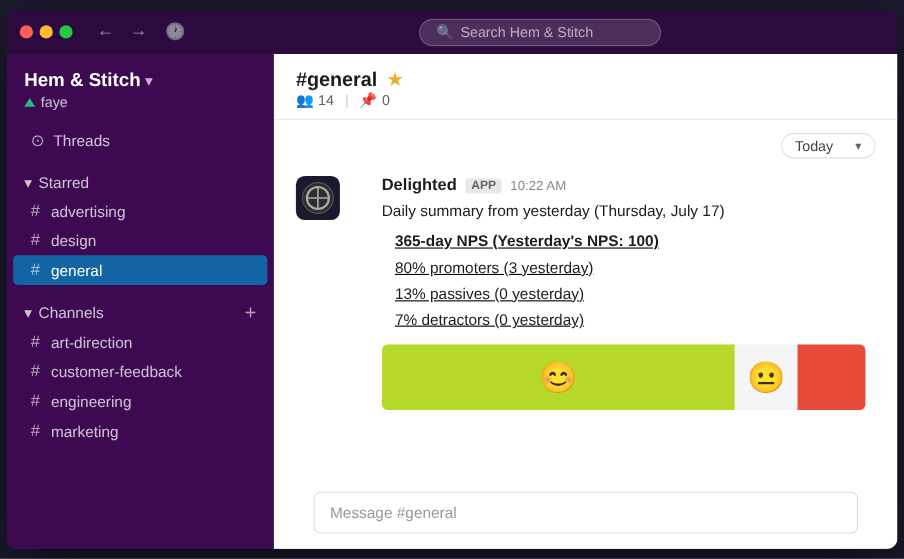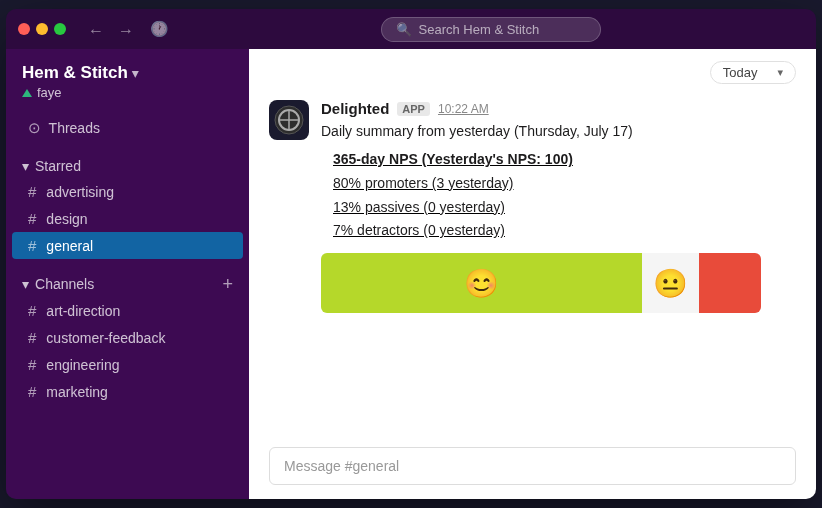--- a/index.html
+++ b/index.html
@@ -262,21 +262,21 @@
       align-items: center;
       justify-content: center;
       color: white;
       font-size: 20px;
       overflow: hidden;
     }
     .avatar-delighted {
       background: #1a1a2e;
       font-size: 22px;
     }
-    .message-body { flex: 1; }
+    .message-body { flex: 1; margin-left: 26px; }
     .message-header {
       display: flex;
       align-items: center;
       gap: 8px;
       margin-bottom: 4px;
     }
     .message-sender {
       font-weight: 700;
       font-size: 15px;
       color: #1d1c1d;
@@ -285,21 +285,20 @@
       background: #e8e8e8;
       border-radius: 3px;
       padding: 1px 5px;
       font-size: 11px;
       color: #666;
       font-weight: 600;
     }
     .message-time {
       color: #888;
       font-size: 12px;
-      text-decoration: underline;
     }
     .message-text {
       font-size: 14px;
       color: #1d1c1d;
       line-height: 1.5;
       margin-bottom: 6px;
     }
     .message-list {
       padding-left: 0;
       list-style: none;
@@ -340,21 +339,21 @@
       flex: 0 0 14%;
       display: flex;
       align-items: center;
       justify-content: center;
     }
     .nps-emoji {
       font-size: 28px;
     }
     
     .message-input-area {
-      padding: 10px 20px 14px;
+      padding: 10px 36px 14px;
       flex-shrink: 0;
     }
     .message-input-box {
       border: 1px solid #ddd;
       border-radius: 6px;
       padding: 10px 14px;
       font-size: 14px;
       color: #999;
       cursor: text;
       background: white;
@@ -451,20 +450,41 @@
         </div>
         <div class="sidebar-item">
           <span class="channel-hash">#</span>
           <span>marketing</span>
         </div>
       </div>
     </div>
 
     <div class="content-area">
 
+      <div class="channel-header">
+        <div style="display:flex;align-items:center;gap:8px;flex:1;">
+          <div style="display:flex;flex-direction:column;">
+            <div style="display:flex;align-items:center;gap:8px;">
+              <span class="channel-title">#general</span>
+              <span class="star-icon">★</span>
+            </div>
+            <div class="channel-meta">
+              <div class="channel-meta-item">
+                <span>👥</span>
+                <span>14</span>
+              </div>
+              <span class="meta-divider">|</span>
+              <div class="channel-meta-item">
+                <span>📌</span>
+                <span>0</span>
+              </div>
+            </div>
+          </div>
+        </div>
+      </div>
 
       <div class="messages-area">
         <div class="date-divider">
           <div class="date-badge">
             <span>Today</span>
             <span class="date-caret">▾</span>
           </div>
         </div>
 
         <div class="message">

